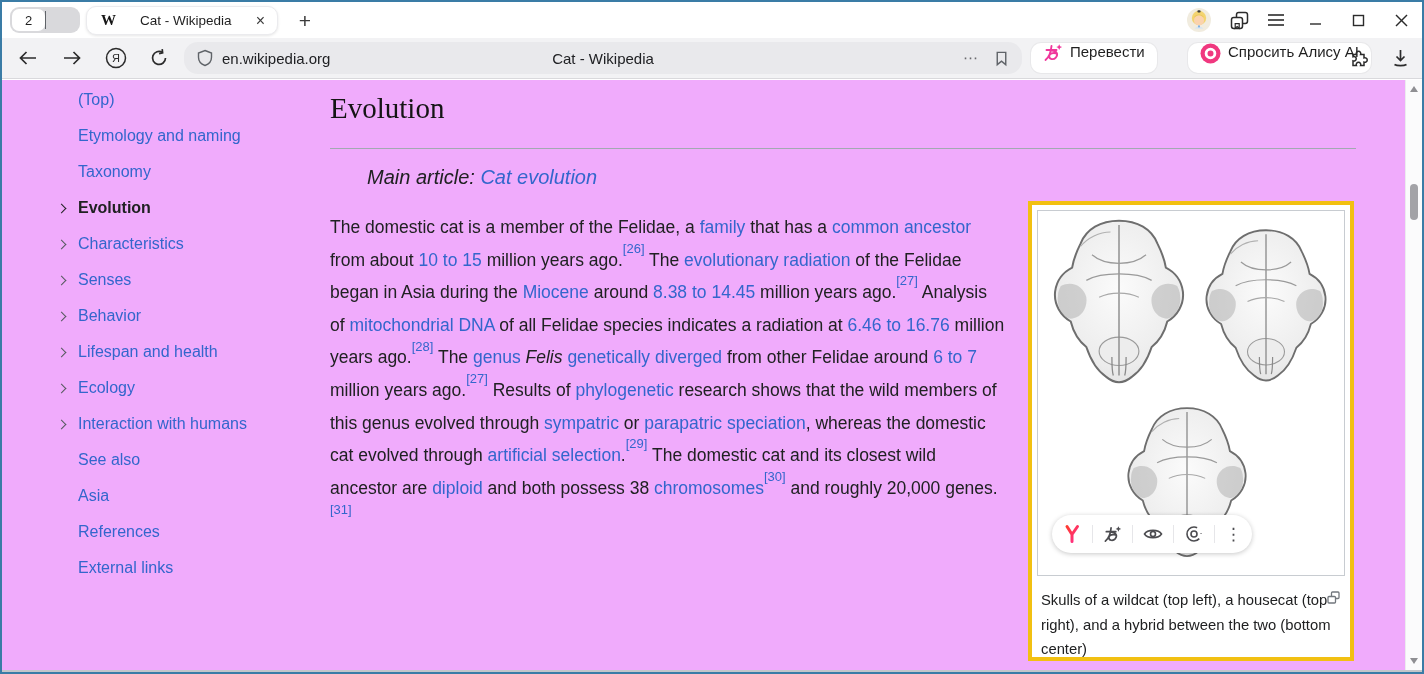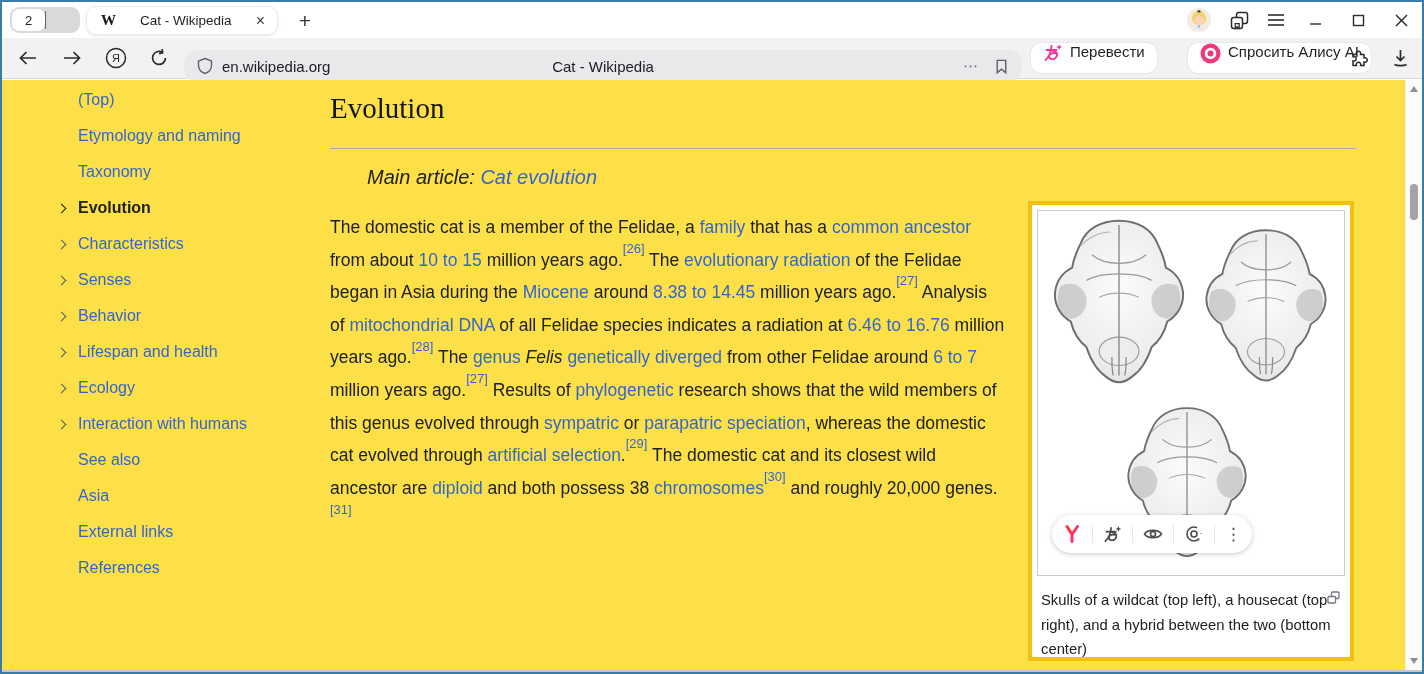--- a/index.html
+++ b/index.html
@@ -24,34 +24,34 @@
   .tab-close { font-size:16px; color:#3c3c3c; margin-right:2px; line-height:1; }
   .newtab { position:absolute; left:288px; top:4px; width:30px; height:29px; font-size:21px; color:#3c3c3c;
             display:flex; align-items:center; justify-content:center; border-radius:8px; }
   .tabstrip-right { position:absolute; right:8px; top:0; height:36px; display:flex; align-items:center; gap:17px; }
   .winbtn, .icon-sm { display:flex; align-items:center; justify-content:center; }
 
   
   .toolbar { position:absolute; left:0; right:0; top:36px; height:41px; background:#f2f2f4;
              border-bottom:1px solid #d9d9dc; }
   .tb-icon { position:absolute; top:6px; width:28px; height:28px; display:flex; align-items:center; justify-content:center; border-radius:8px; }
-  .smartbox { position:absolute; left:182px; top:12px; width:838px; height:32px; background:#e9e9ec;
+  .smartbox { position:absolute; left:182px; top:4px; width:838px; height:32px; background:#e9e9ec;
               border-radius:14px; display:flex; align-items:center; padding:0 12px; }
   .smartbox .url { font-size:15px; color:#202124; margin-left:8px; }
   .smart-title { position:absolute; left:0; right:0; text-align:center; font-size:15px; color:#202124; pointer-events:none; }
   .smart-right { position:absolute; right:12px; display:flex; align-items:center; gap:14px; }
   .more-glyph { font-size:15px; color:#6a6a6e; letter-spacing:1px; }
   .pill { position:absolute; top:5px; height:30px; background:#fff; border-radius:10px;
           display:flex; align-items:flex-start; gap:7px; padding:0 12px; box-shadow:0 0 0 1px rgba(0,0,0,.04); }
   .pill span { font-size:15px; color:#1f1f1f; white-space:nowrap; }
   .pill-translate { left:1029px; }
   .pill-alice { left:1186px; }
 
   
-  .content { position:absolute; left:0; right:0; top:78px; bottom:2px; background:#fde047; }
+  .content { position:absolute; left:0; right:0; top:78px; bottom:2px; background:#f0abfc; }
   .bottomline { position:absolute; left:0; right:0; bottom:0; height:2px; background:#c3c6ca; }
 
   
   .toc { position:absolute; left:54px; top:2px; width:264px; }
   .toc-item { height:36px; display:flex; align-items:center; cursor:pointer; }
   .chev-box { width:22px; display:flex; align-items:center; }
   .chev { width:7px; height:7px; border-top:1.9px solid #54595d; border-right:1.9px solid #54595d;
           transform:rotate(45deg); margin-left:2px; }
   .toc-label { font-size:16px; color:#36c; }
   .toc-item.active .toc-label { color:#202122; font-weight:bold; }
@@ -280,25 +280,25 @@
         <div class="toc-item">
           <span class="chev-box"></span>
           <span class="toc-label">See also</span>
         </div>
         <div class="toc-item">
           <span class="chev-box"></span>
           <span class="toc-label">Asia</span>
         </div>
         <div class="toc-item">
           <span class="chev-box"></span>
+          <span class="toc-label">References</span>
+        </div>
+        <div class="toc-item">
+          <span class="chev-box"></span>
           <span class="toc-label">External links</span>
-        </div>
-        <div class="toc-item">
-          <span class="chev-box"></span>
-          <span class="toc-label">References</span>
         </div>
       </nav>
 
     <main class="main-col">
       <h2 class="heading">Evolution</h2>
       <hr class="h-rule">
       <div class="main-article">
         <span>Main article: </span><a href="#">Cat evolution</a>
       </div>
       <p class="article-p" id="para"><span>The domestic cat is a member of the Felidae, a </span><a href="#">family</a><span> that has a </span><a href="#">common ancestor</a><span> from about </span><a href="#">10 to 15</a><span> million years ago.</span><sup><a href="#">[26]</a></sup><span> The </span><a href="#">evolutionary radiation</a><span> of the Felidae began in Asia during the </span><a href="#">Miocene</a><span> around </span><a href="#">8.38 to 14.45</a><span> million years ago.</span><sup><a href="#">[27]</a></sup><span> Analysis of </span><a href="#">mitochondrial DNA</a><span> of all Felidae species indicates a radiation at </span><a href="#">6.46 to 16.76</a><span> million years ago.</span><sup><a href="#">[28]</a></sup><span> The </span><a href="#">genus</a><span> </span><i>Felis</i><span> </span><a href="#">genetically diverged</a><span> from other Felidae around </span><a href="#">6 to 7</a><span> million years ago.</span><sup><a href="#">[27]</a></sup><span> Results of </span><a href="#">phylogenetic</a><span> research shows that the wild members of this genus evolved through </span><a href="#">sympatric</a><span> or </span><a href="#">parapatric speciation</a><span>, whereas the domestic cat evolved through </span><a href="#">artificial selection</a><span>.</span><sup><a href="#">[29]</a></sup><span> The domestic cat and its closest wild ancestor are </span><a href="#">diploid</a><span> and both possess 38 </span><a href="#">chromosomes</a><sup><a href="#">[30]</a></sup><span> and roughly 20,000 genes.</span><sup><a href="#">[31]</a></sup></p>

